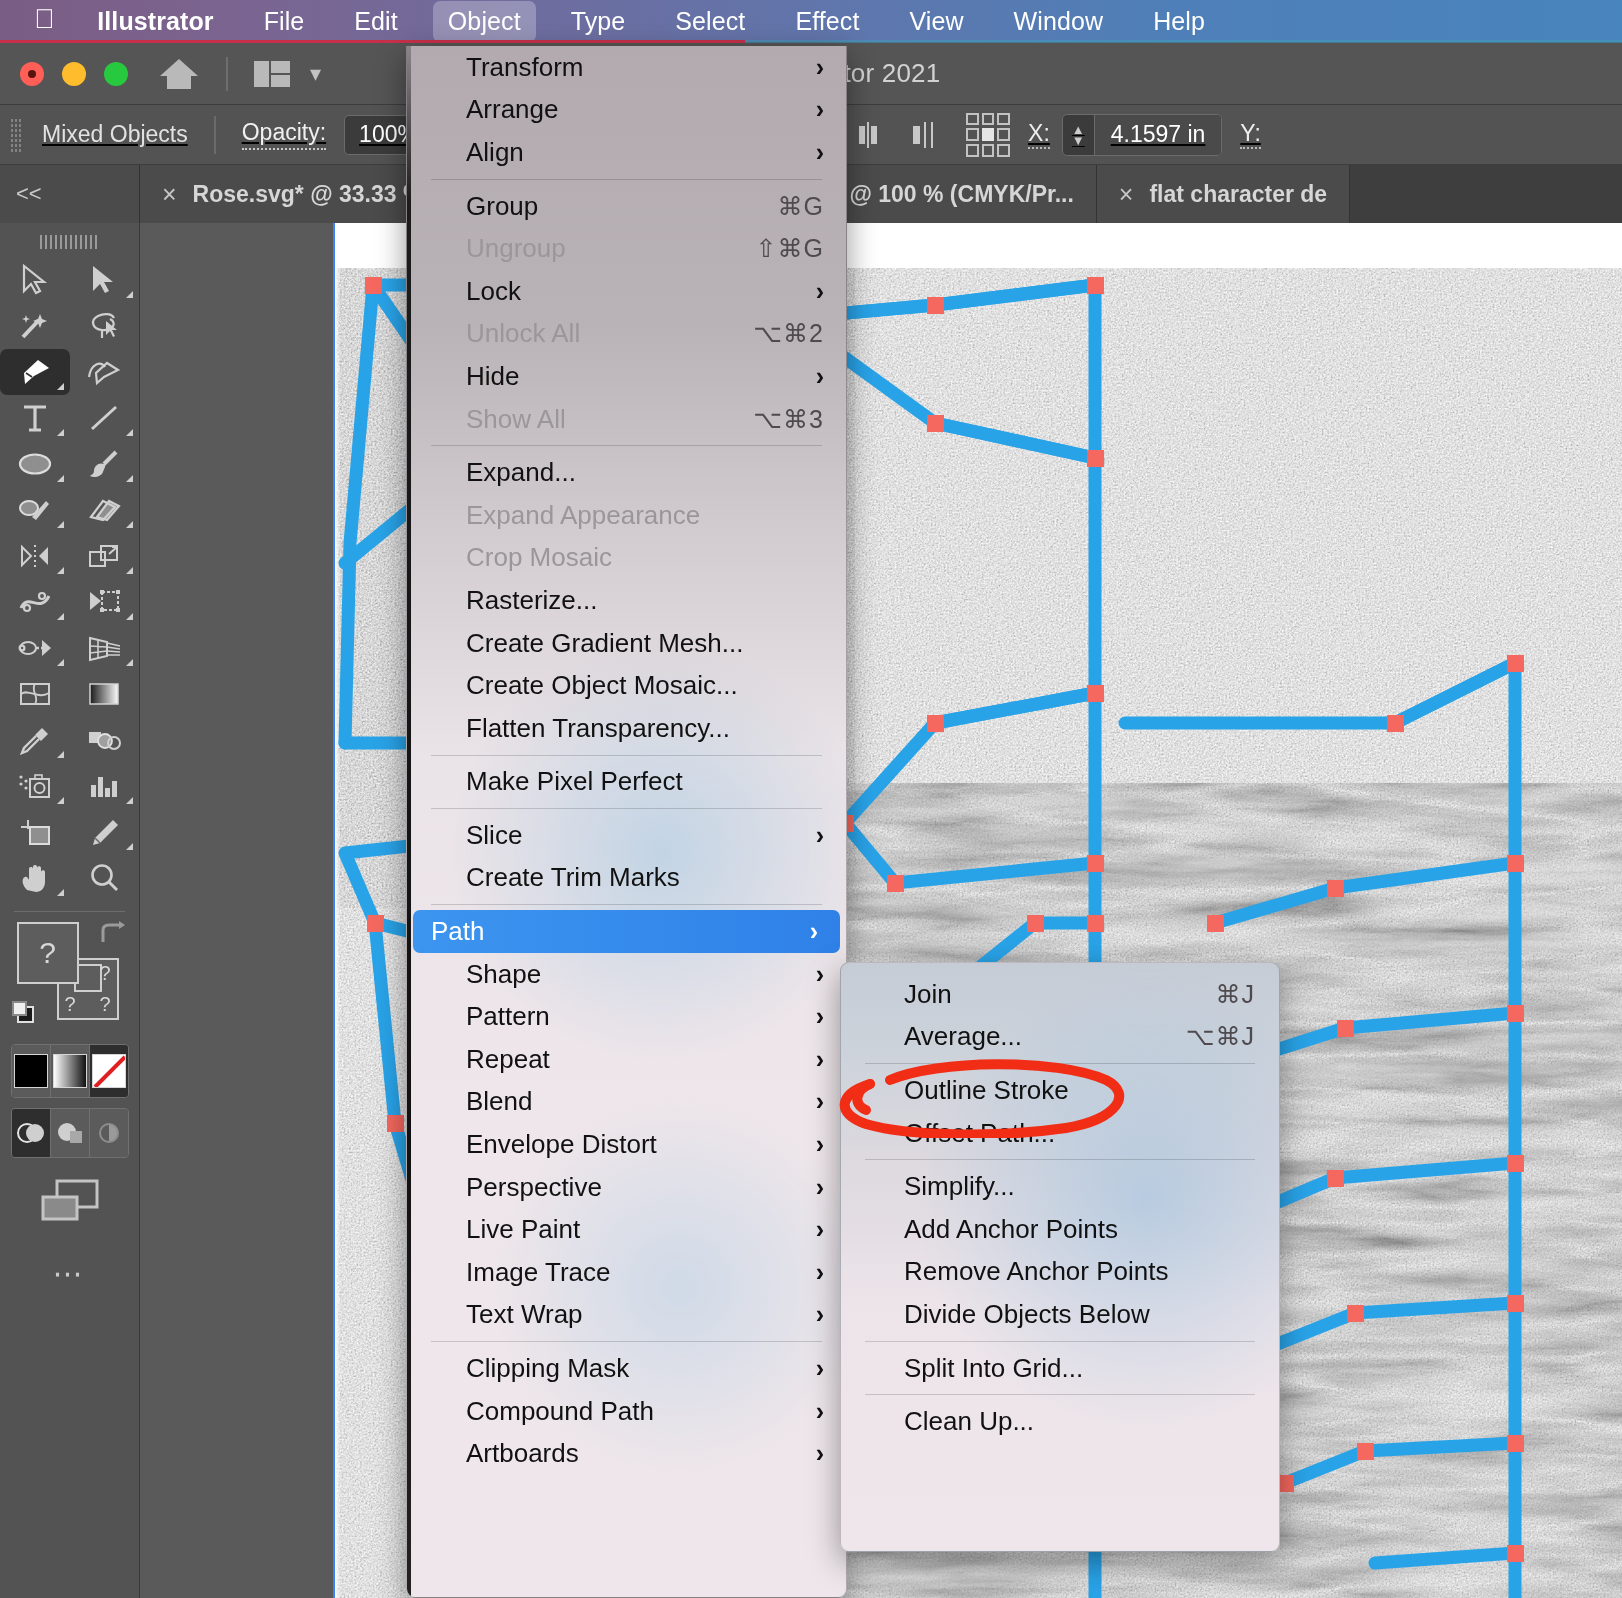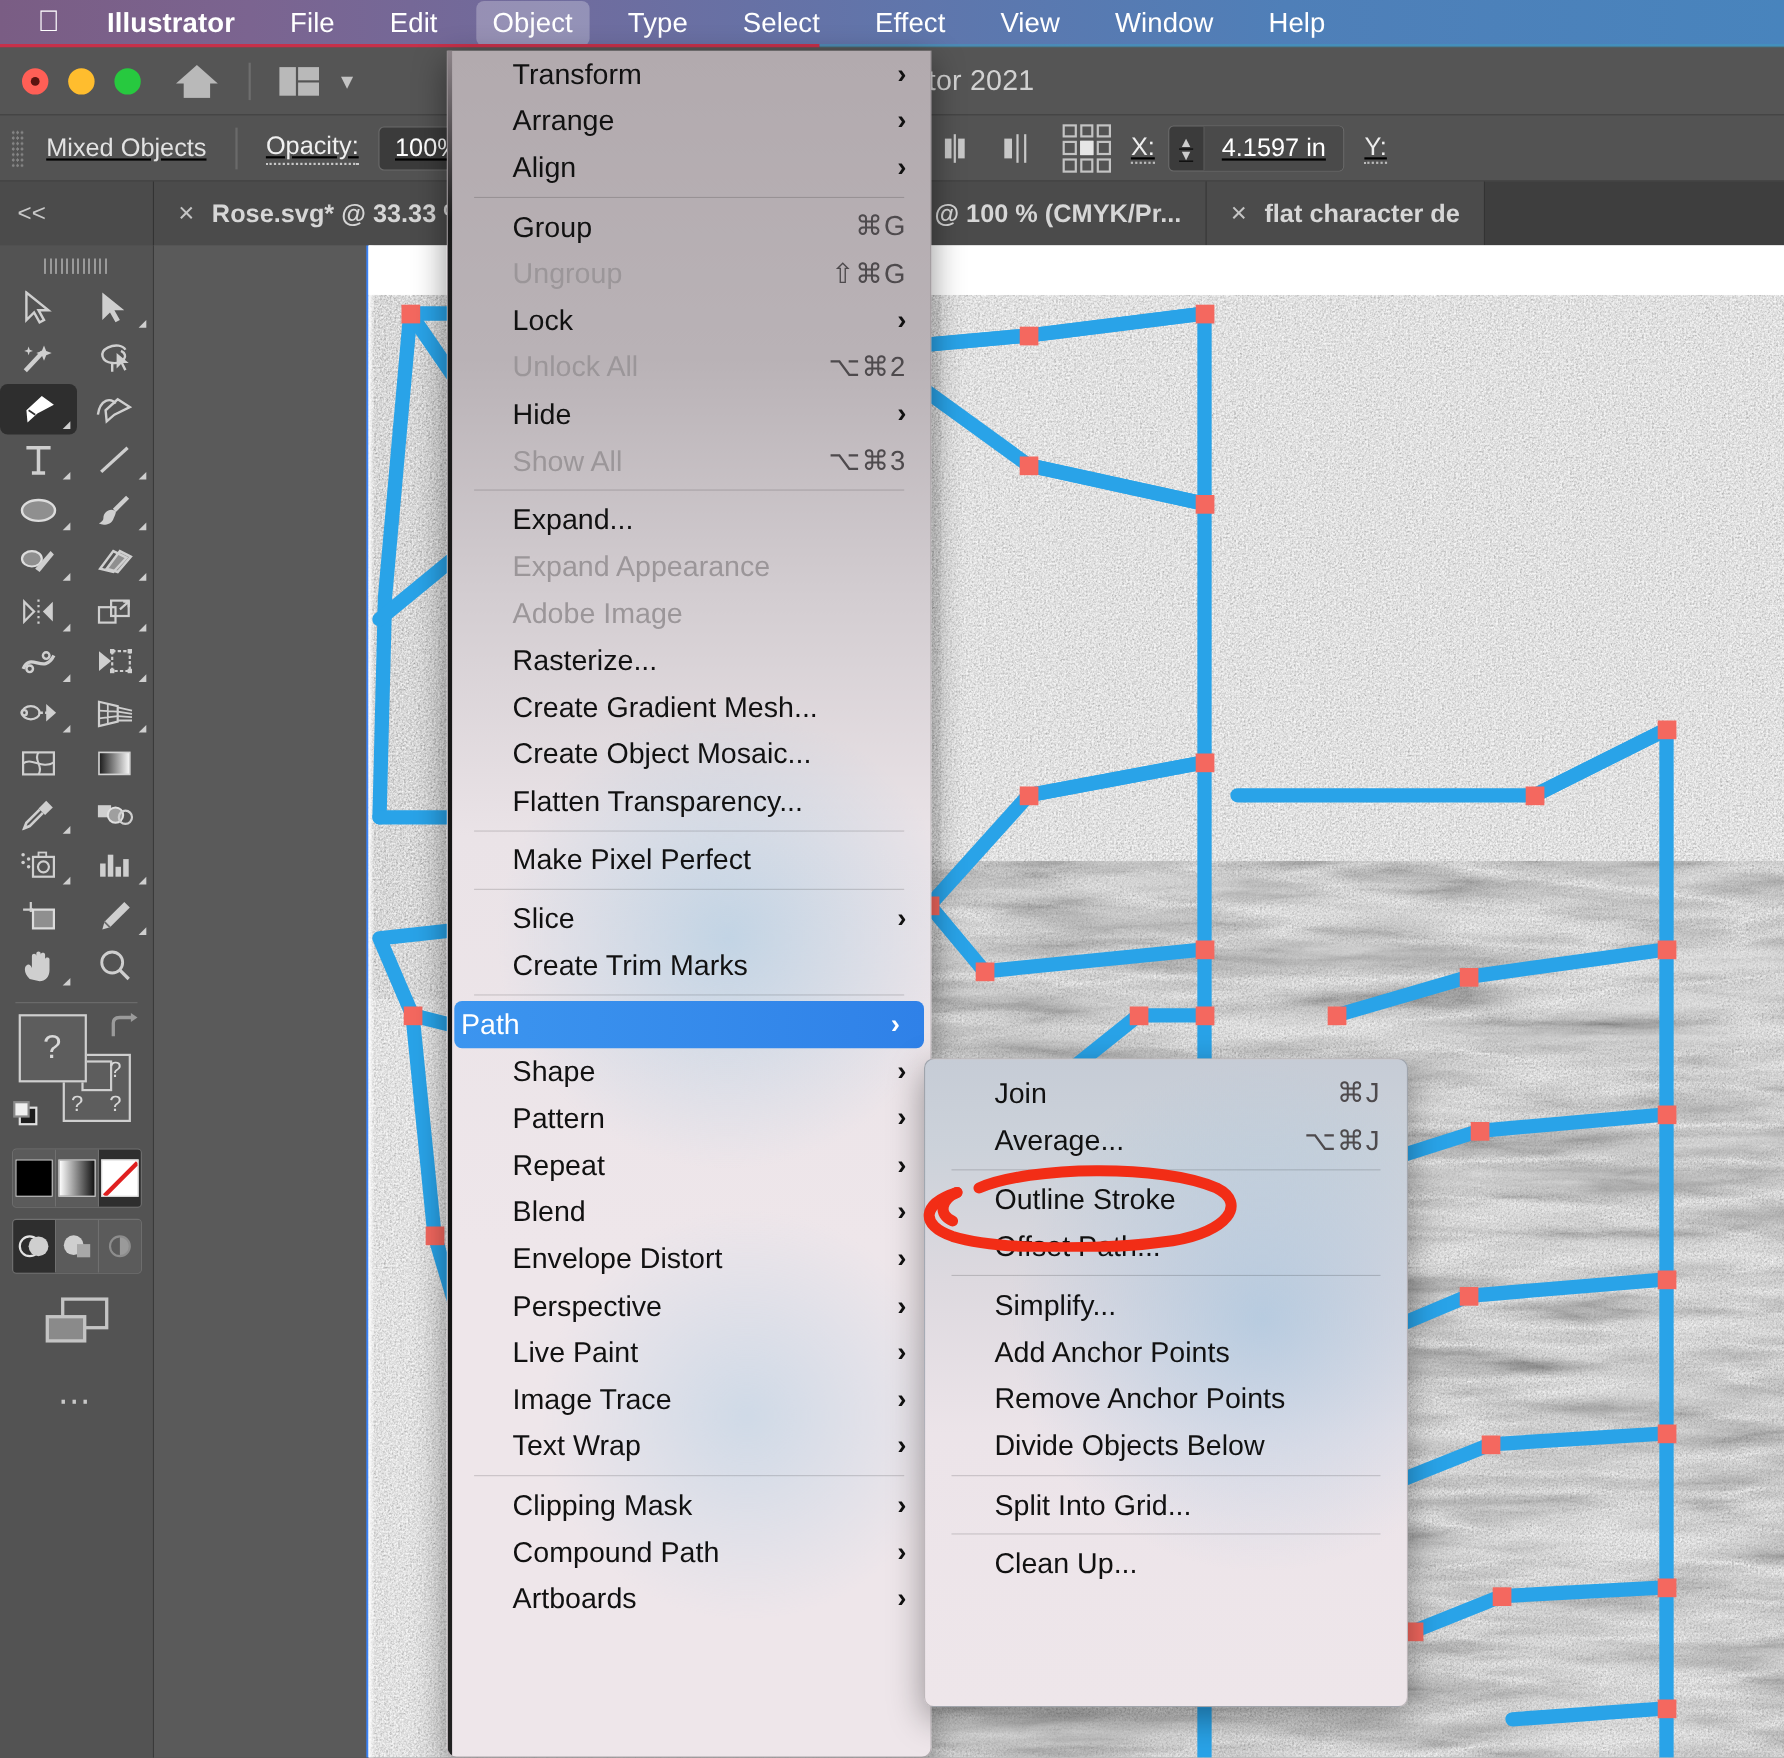--- a/index.html
+++ b/index.html
@@ -158,21 +158,21 @@
      overflow:hidden; }
   .objmenu::before { content:""; position:absolute; left:0; top:0; width:4px; height:100%;
      background:linear-gradient(180deg,#8d8489,#1c1c1c 10%,#111 70%,#222); }
   .mrow { height:42.6px; display:flex; align-items:center; padding:0 22px 0 24px;
      font-size:26px; color:#111; white-space:nowrap;margin-left:35px; }
   .mrow.dis { color:#9b9699;gap:28px; }
   .mrow .lbl { flex:1; }
   .mrow .sc { color:#4e4a4d; font-size:25px; letter-spacing:1px; }
   .mrow .arrow { font-size:25px; font-weight:bold; color:#111; }
   .mrow.hl { background:linear-gradient(90deg,#3c95ef,#2f81e8); color:#fff; border-radius:7px;
-     margin:0 6px; padding-left:6px; }
+     margin:0 6px; padding-left:18px; }
   .mrow.hl .arrow { color:#fff; }
   .msep { height:1px; background:rgba(0,0,0,.16); margin:5px 24px; }
 
   
   .submenu { position:absolute; left:840px; top:962px; width:440px; height:590px;
      border-radius:9px; z-index:90;
      background:
        radial-gradient(circle 320px at 70% 40%, rgba(150,190,222,.55), rgba(150,190,222,0) 72%),
        linear-gradient(180deg,#c6ccd6 0%, #ccd2da 14%, #ddd9df 34%, #ece4e9 58%, #eee6ea 100%);
      box-shadow: 0 10px 32px rgba(0,0,0,.38);
@@ -816,21 +816,21 @@
         <span class="sc">⌥⌘3</span>
       </div>
       <div class="msep"></div>
       <div class="mrow">
         <span class="lbl">Expand...</span>
       </div>
       <div class="mrow dis">
         <span class="lbl">Expand Appearance</span>
       </div>
       <div class="mrow dis">
-        <span class="lbl">Adobe Image</span>
+        <span class="lbl">Crop Mosaic</span>
       </div>
       <div class="mrow">
         <span class="lbl">Rasterize...</span>
       </div>
       <div class="mrow">
         <span class="lbl">Create Gradient Mesh...</span>
       </div>
       <div class="mrow">
         <span class="lbl">Create Object Mosaic...</span>
       </div>

